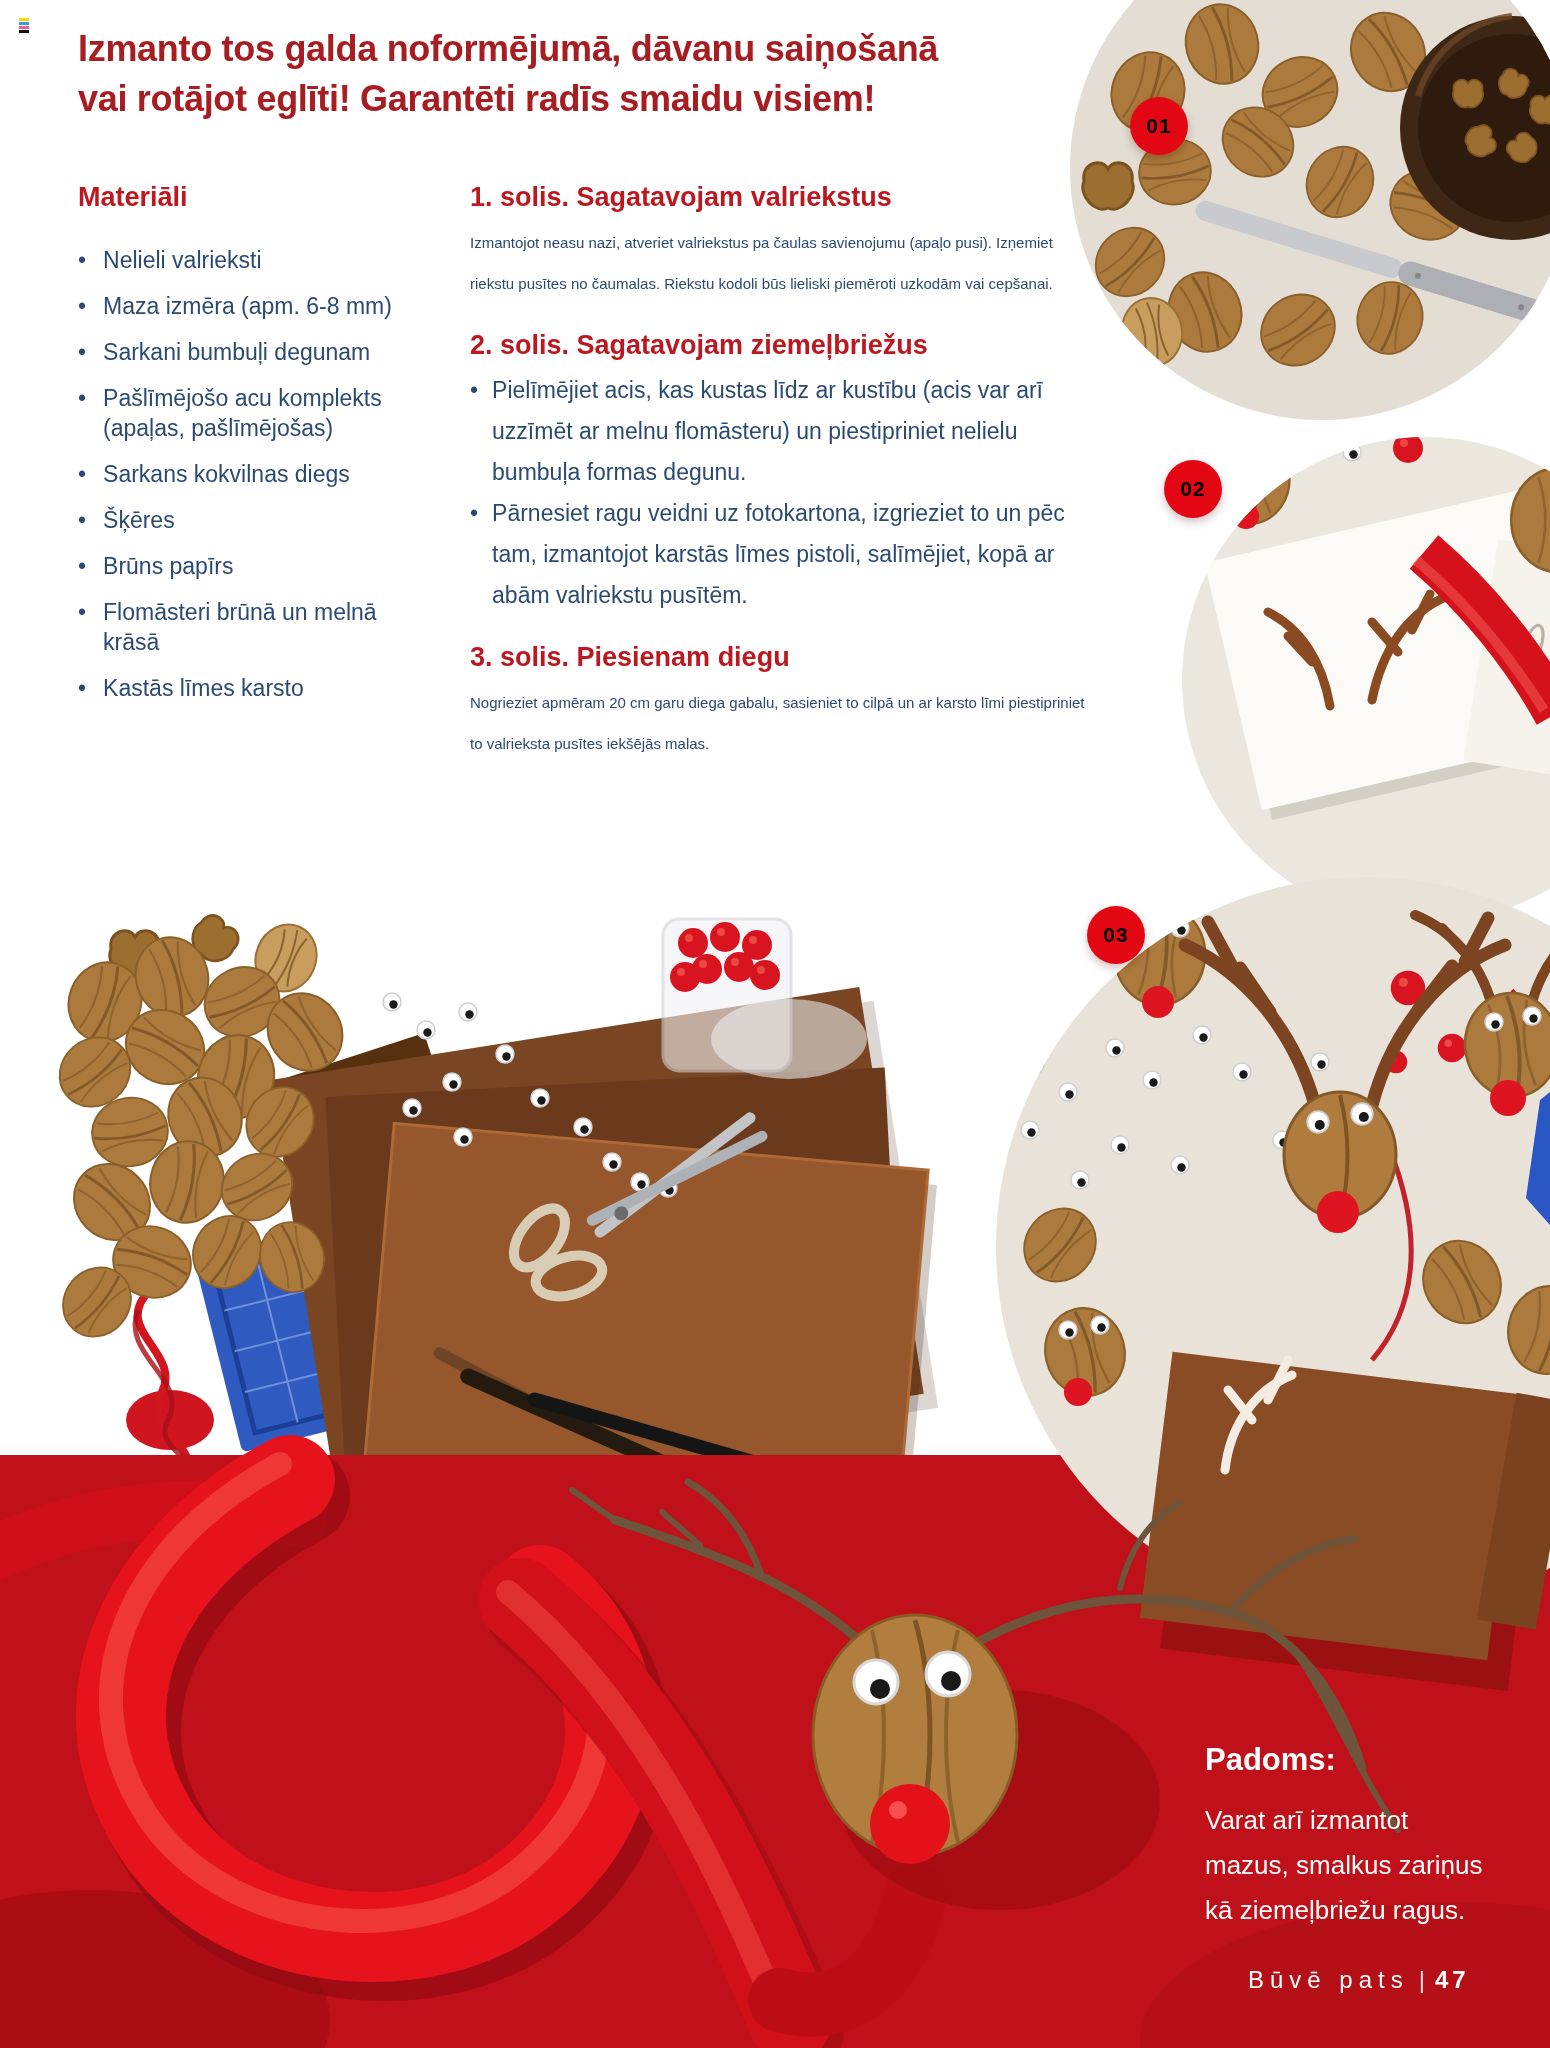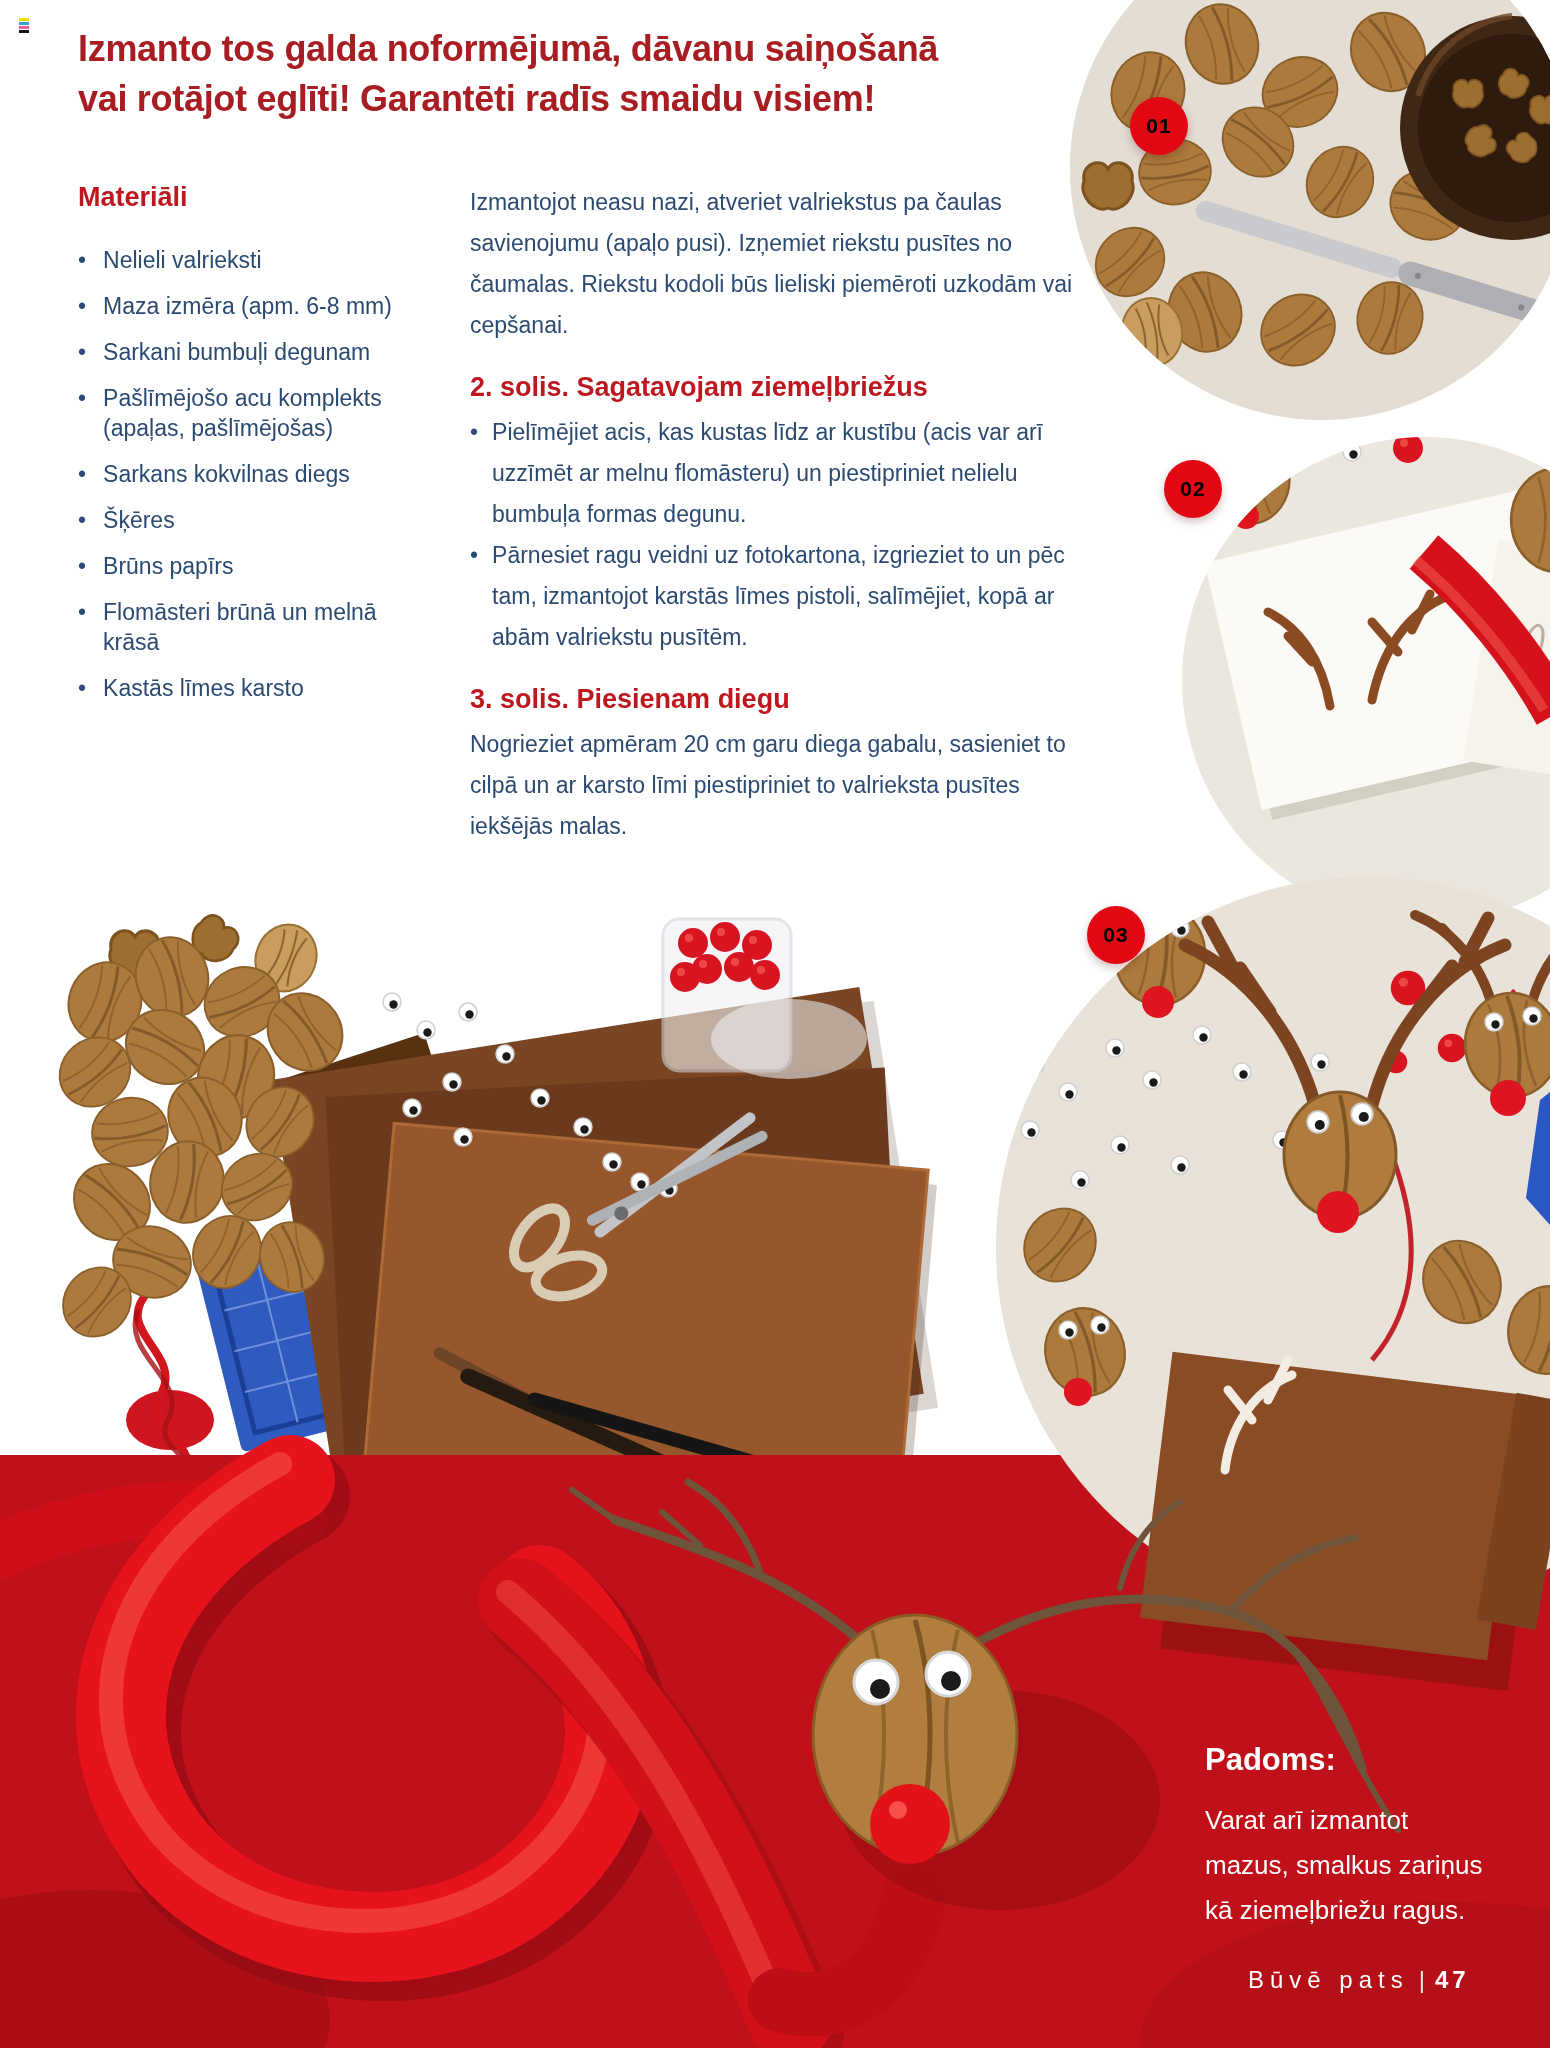--- a/index.html
+++ b/index.html
@@ -17,21 +17,21 @@
     color:#a81d21;font-weight:bold;font-size:36px;line-height:50px;letter-spacing:-.3px;
   }
   .materials{position:absolute;left:78px;top:182px;width:345px;}
   .materials h2{margin:0 0 32px 0;font-size:27px;color:#bd181f;font-weight:bold;}
   .materials ul{list-style:none;margin:0;padding:0;}
   .materials li{display:flex;gap:17px;margin:0 0 16px 0;color:#2b4a71;font-size:23px;line-height:30px;}
   .materials .dot{color:#2b4a71;font-size:23px;line-height:30px;}
 
   .steps{position:absolute;left:470px;top:182px;width:640px;}
   .step h3{margin:0 0 9px 0;font-size:27px;color:#bd181f;font-weight:bold;}
-  .step p{margin:0;width:620px;color:#2b4a71;font-size:23px;line-height:41px;}
+  .step p{margin:0;width:620px;color:#2b4a71;font-size:15px;line-height:41px;}
   .step ul{list-style:none;margin:0;padding:0;width:640px;}
   .step li{display:flex;gap:14px;color:#2b4a71;font-size:23px;line-height:41px;}
   .step + .step{margin-top:26px;}
 
   .badge{
     position:absolute;width:58px;height:58px;border-radius:50%;
     background:#e30613;color:#000000;font-weight:bold;font-size:21px;letter-spacing:1px;
     display:flex;align-items:center;justify-content:center;
     box-shadow:0 4px 10px rgba(80,0,0,.25);
   }
@@ -468,20 +468,21 @@
         </li>
       <li>
           <span class="dot">•</span>
           <span>Kastās līmes karsto</span>
         </li>
     </ul>
   </div>
 
   <div class="steps">
     <div class="step">
+      <h3>1. solis. Sagatavojam valriekstus</h3>
       <p>Izmantojot neasu nazi, atveriet valriekstus pa čaulas savienojumu (apaļo pusi). Izņemiet riekstu pusītes no čaumalas. Riekstu kodoli būs lieliski piemēroti uzkodām vai cepšanai.</p>
     </div>
     <div class="step">
       <h3>2. solis. Sagatavojam ziemeļbriežus</h3>
       <ul>
         <li>
             <span class="dot">•</span>
             <span>Pielīmējiet acis, kas kustas līdz ar kustību (acis var arī uzzīmēt ar melnu flomāsteru) un piestipriniet nelielu bumbuļa formas degunu.</span>
           </li>
         <li>

